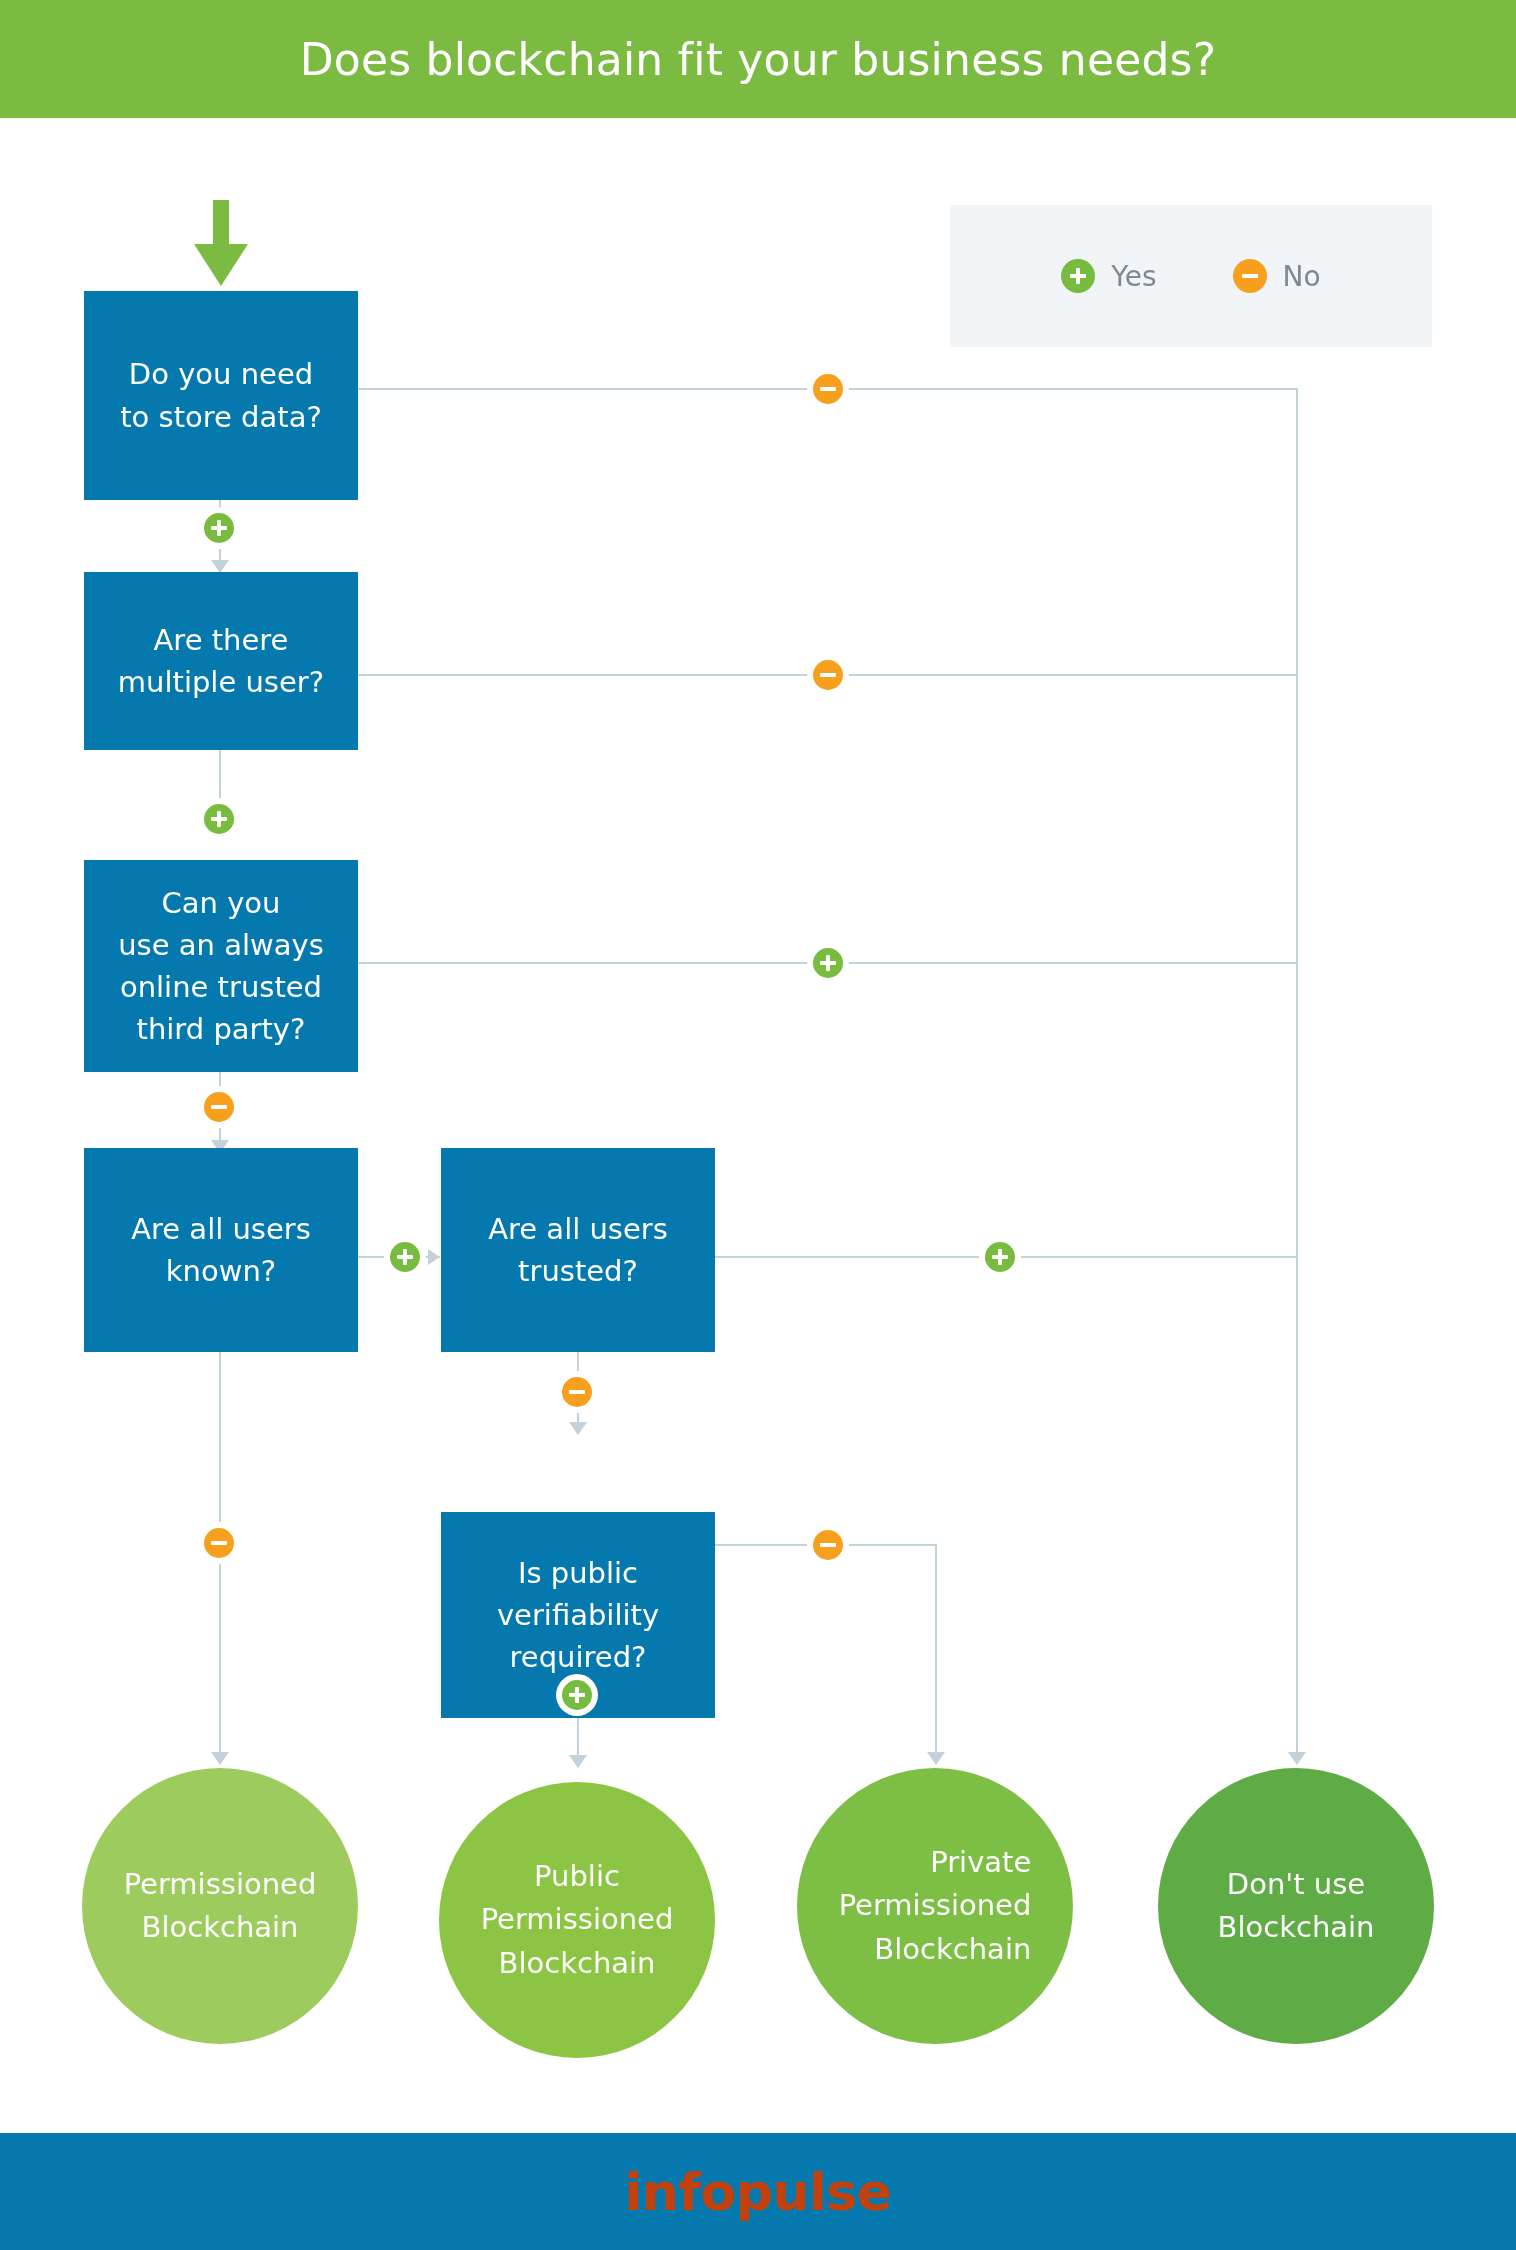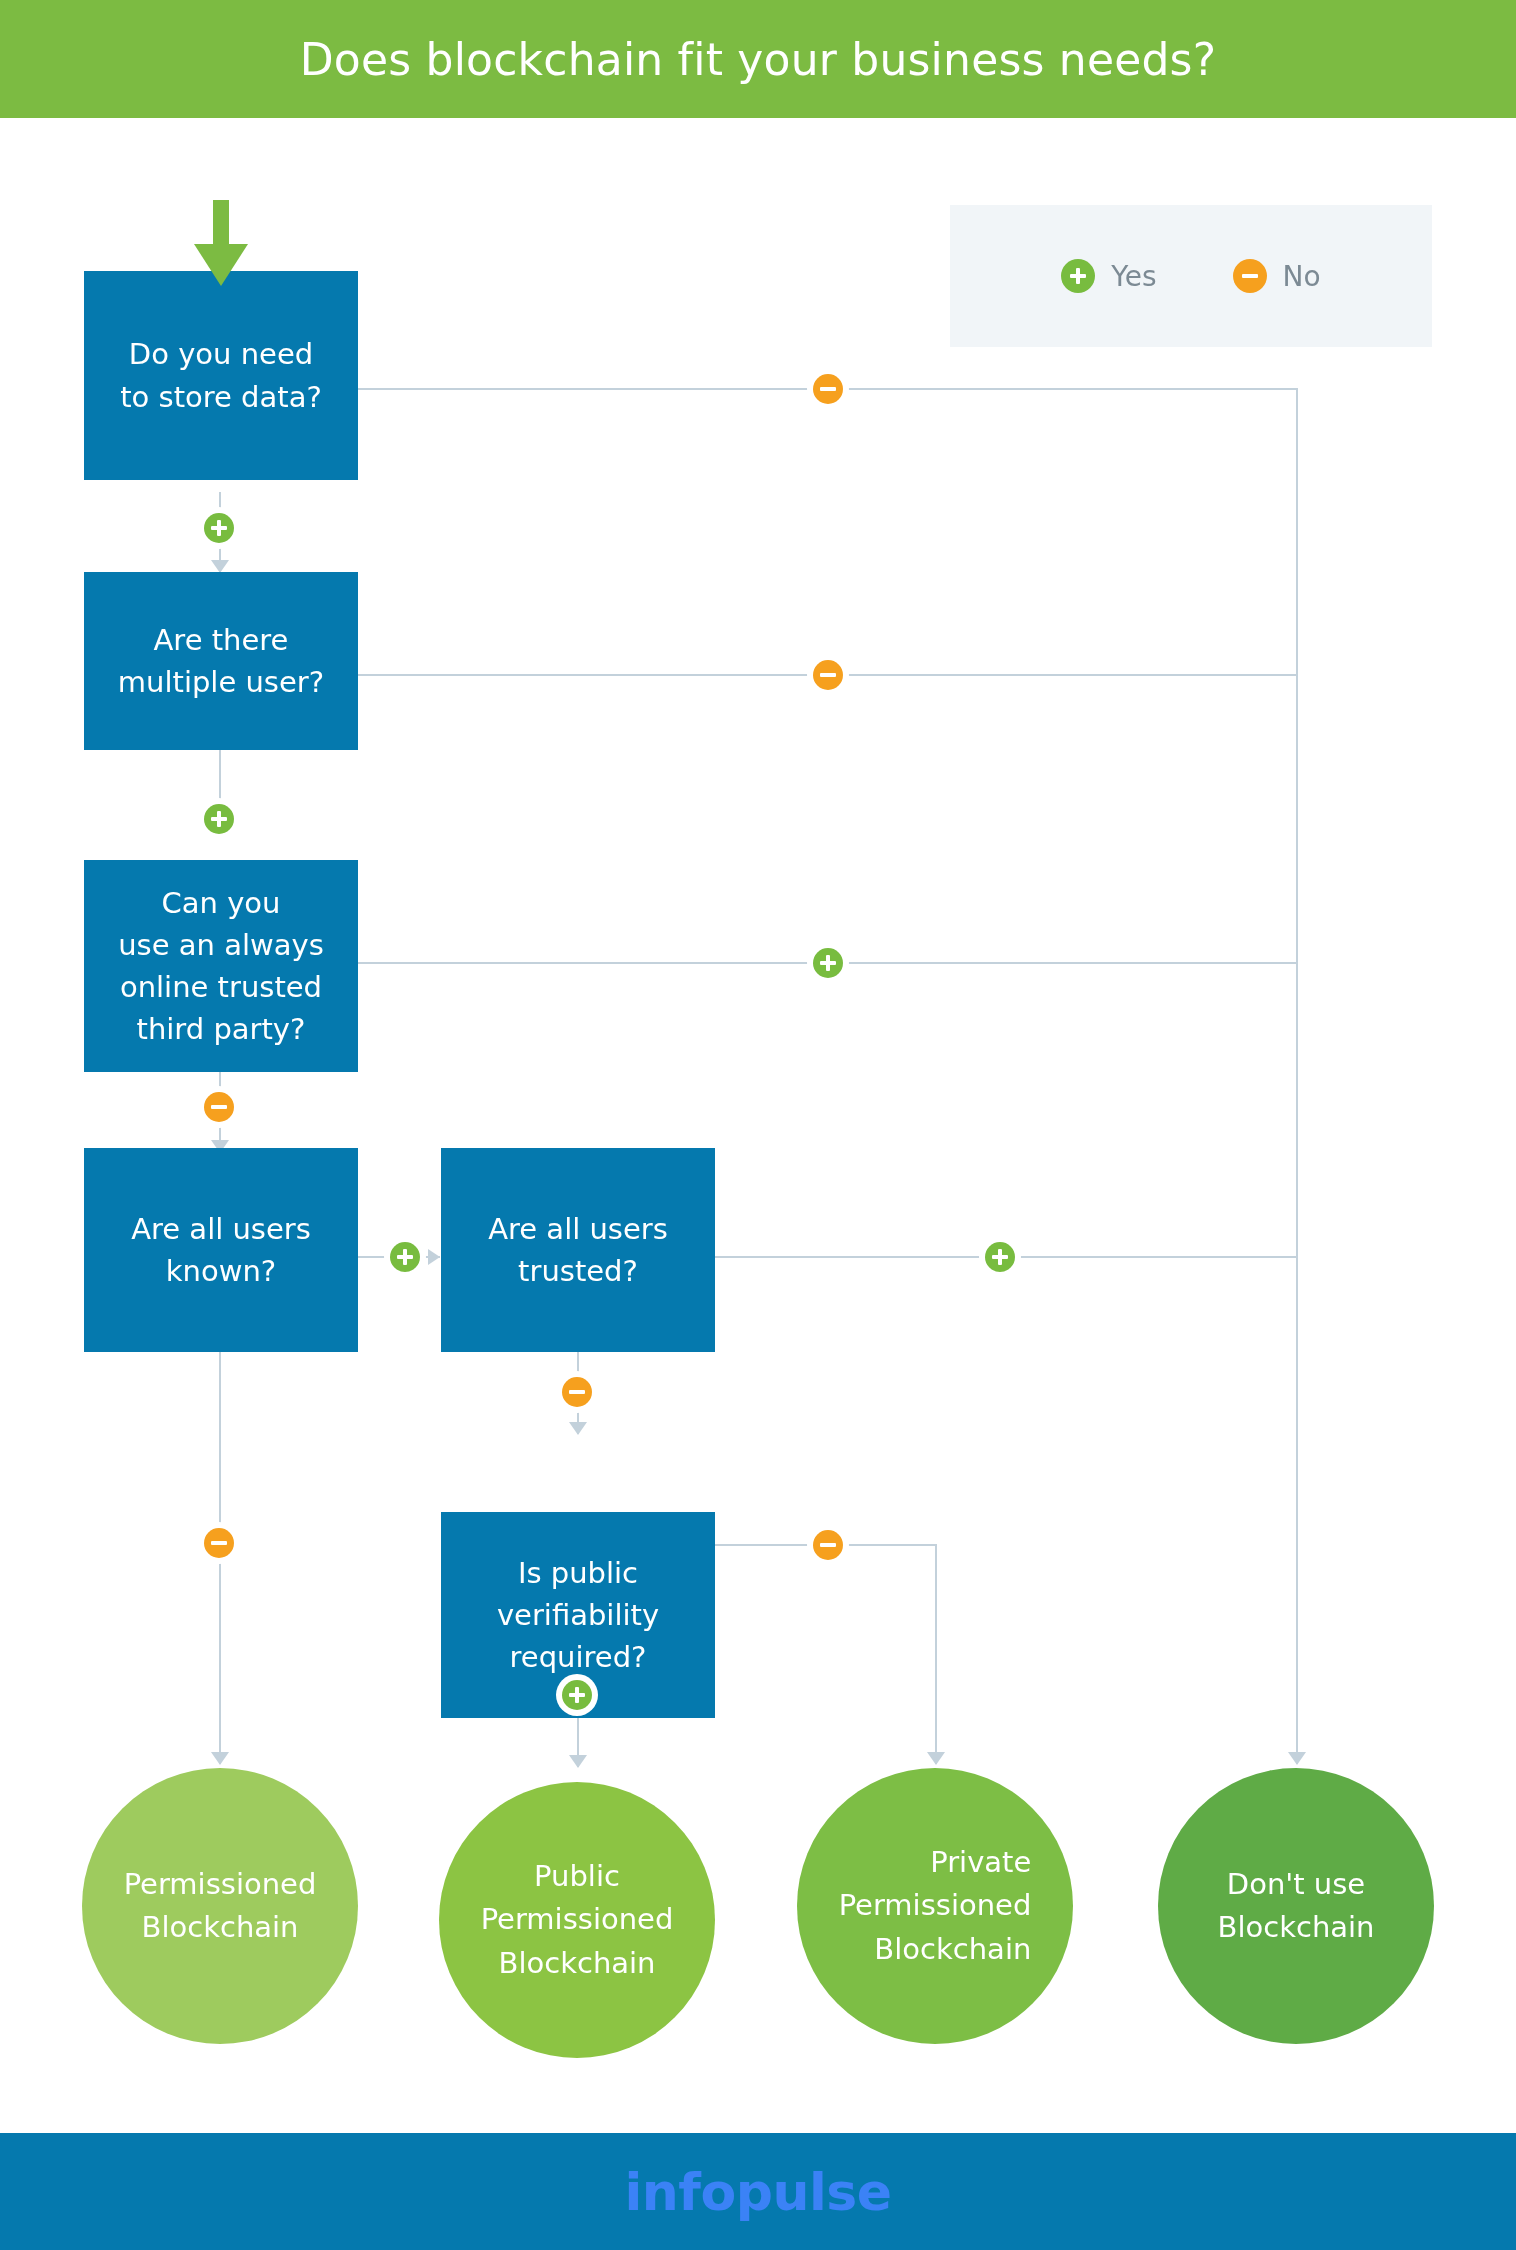--- a/index.html
+++ b/index.html
@@ -56,21 +56,21 @@
   }
   .footer-logo {
     position: absolute;
     left: 0;
     top: 2133px;
     width: 1516px;
     height: 117px;
     display: flex;
     align-items: center;
     justify-content: center;
-    color: #3b82f6;
+    color: #c2410c;
     font-size: 52px;
     font-weight: 700;
     letter-spacing: -0.5px;
   }
 
   
   .legend-box {
     position: absolute;
     left: 950px;
     top: 205px;
@@ -315,21 +315,21 @@
     </div>
   <div class="flow-badge yes" style="left:813px; top:948px;">
       <span class="glyph-h"></span>
       <span class="glyph-v"></span>
     </div>
   <div class="flow-badge yes" style="left:985px; top:1242px;">
       <span class="glyph-h"></span>
       <span class="glyph-v"></span>
     </div>
 
-  <div class="node-box" style="left:84px; top:271px;  width:274px; height:209px;">Do you need<br>to store data?</div>
+  <div class="node-box" style="left:84px; top:291px;  width:274px; height:209px;">Do you need<br>to store data?</div>
 
   <div class="node-box" style="left:84px; top:572px;  width:274px; height:178px;">Are there<br>multiple user?</div>
 
   <div class="node-box" style="left:84px; top:860px;  width:274px; height:212px;">Can you<br>use an always<br>online trusted<br>third party?</div>
 
   <div class="node-box" style="left:84px; top:1148px; width:274px; height:204px;">Are all users<br>known?</div>
 
   <div class="node-box" style="left:441px; top:1148px; width:274px; height:204px;">Are all users<br>trusted?</div>
 
   <div class="node-box" style="left:441px; top:1512px; width:274px; height:206px;">Is public<br>verifiability<br>required?</div>

